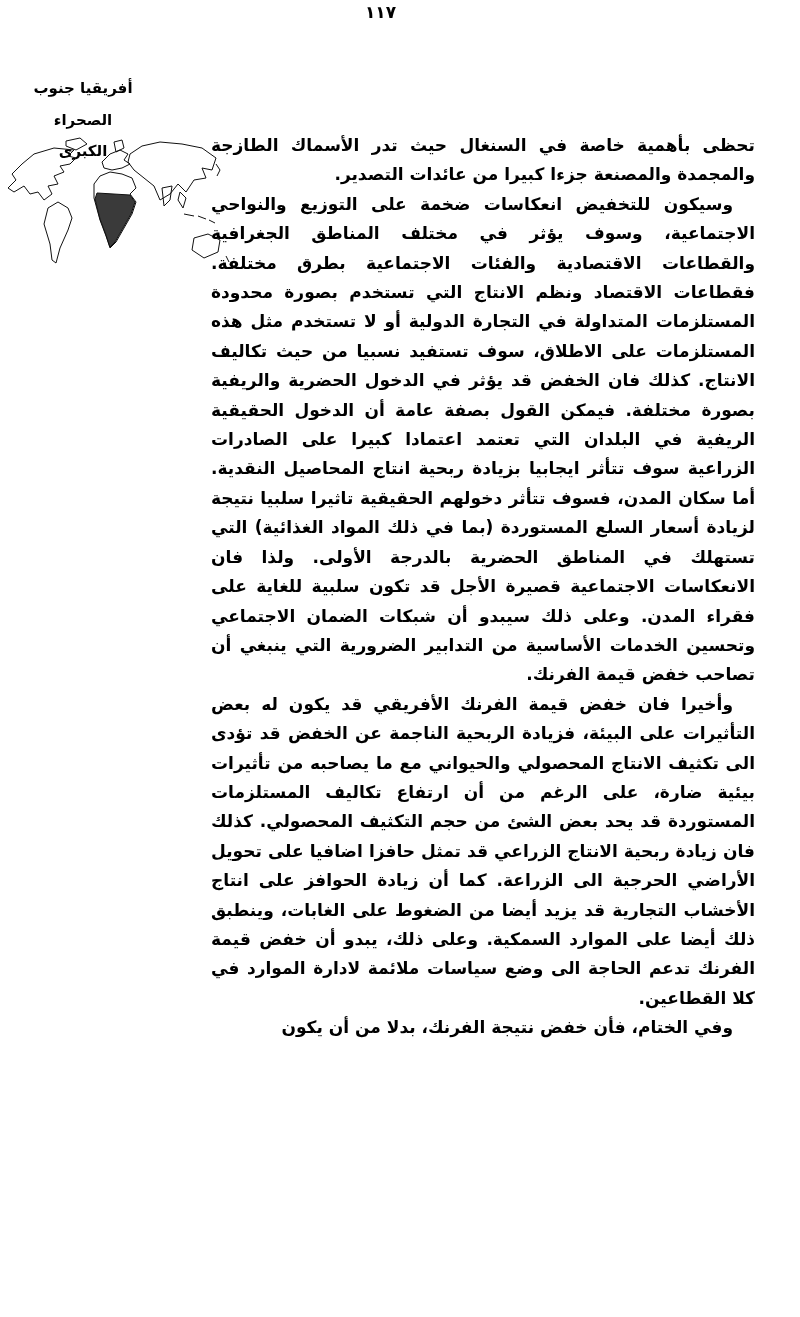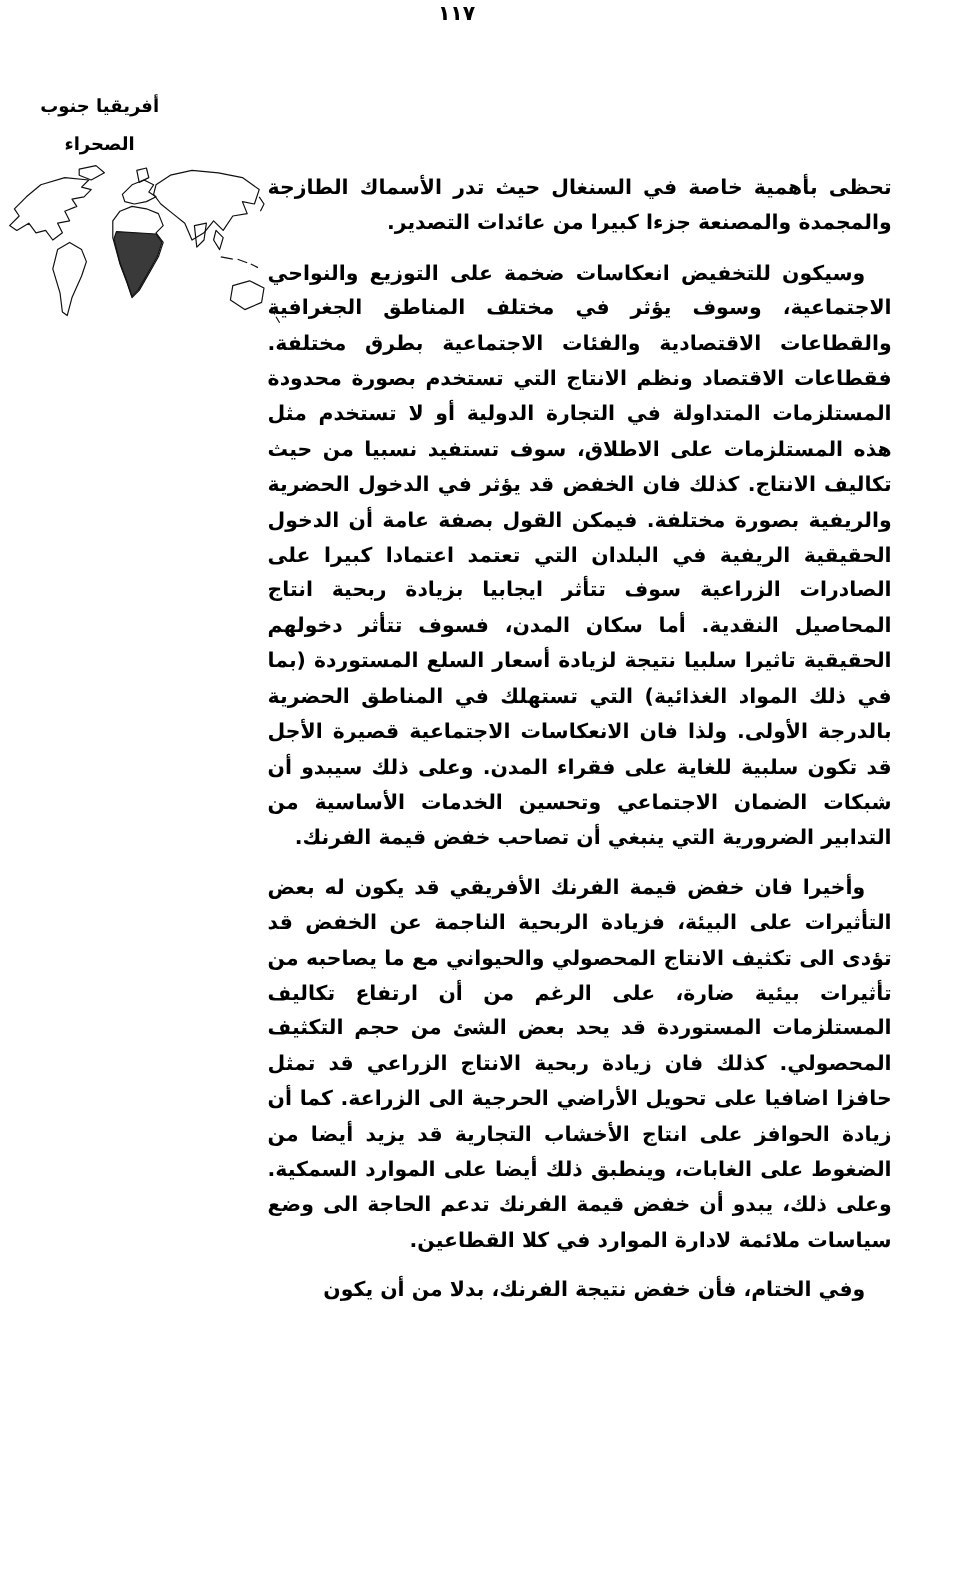--- a/index.html
+++ b/index.html
@@ -50,32 +50,33 @@
     top: 131px;
     right: 6px;
     width: 544px;
     direction: rtl;
     text-align: justify;
     font-size: 17px;
     font-weight: 700;
     line-height: 29.4px;
     letter-spacing: 0;
   }
-  .text-column p { margin: 12px; padding: 0; }
+  .text-column p { margin: 0; padding: 0; }
   .text-column p.indent { text-indent: 22px; }
 </style>
 </head>
 <body>
 
 <div class="page">
 
   <div class="page-number">١١٧</div>
 
   <div class="map-caption">
     <div>أفريقيا جنوب الصحراء</div>
+    <div>الكبرى</div>
   </div>
 
   <div class="map-wrap">
     <svg viewBox="0 0 240 156" xmlns="http://www.w3.org/2000/svg" stroke="#111" stroke-width="1" fill="none" stroke-linejoin="round">
 
       <path d="M6,52 L14,44 L10,38 L20,28 L32,18 L52,12 L72,14 L66,20 L74,22 L68,28 L58,30 L62,36 L52,40 L56,48 L46,50 L50,58 L42,64 L36,56 L28,58 L22,50 L12,56 Z"></path>
 
       <path d="M64,5 L78,2 L85,8 L74,14 L64,10 Z"></path>
 
       <path d="M46,72 L56,66 L66,72 L70,82 L66,94 L58,112 L54,127 L50,124 L48,108 L42,88 Z"></path>

